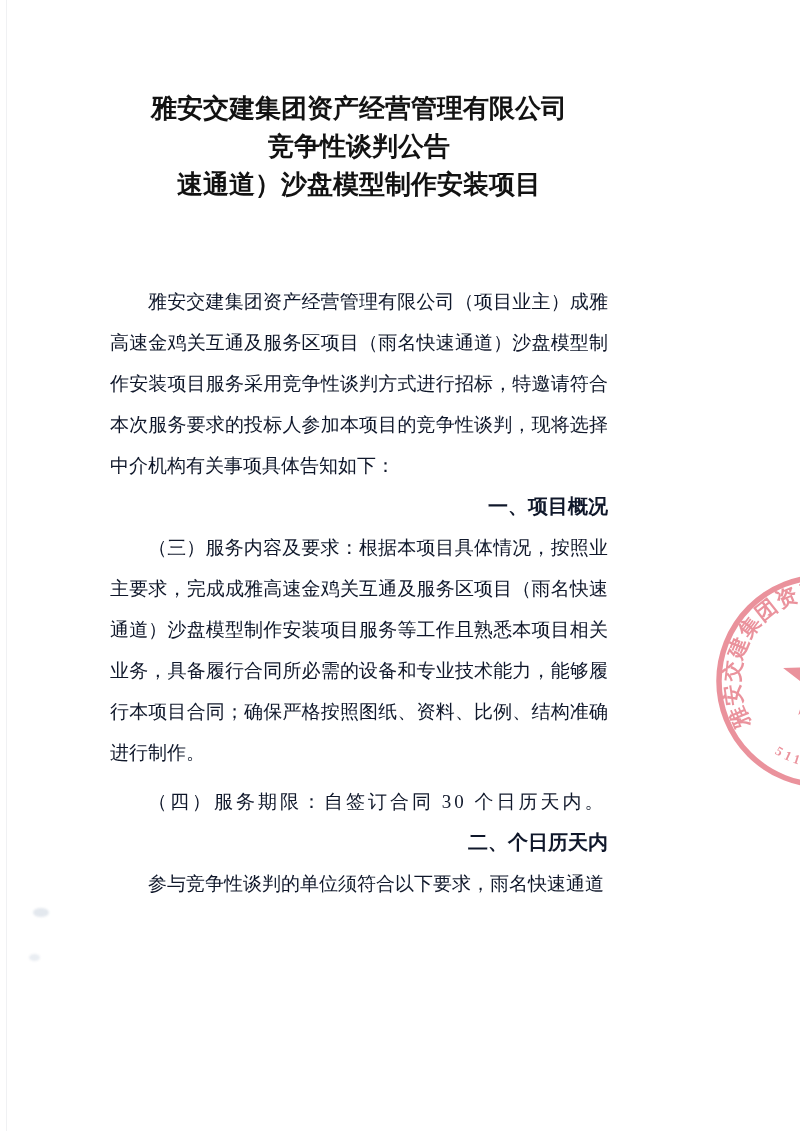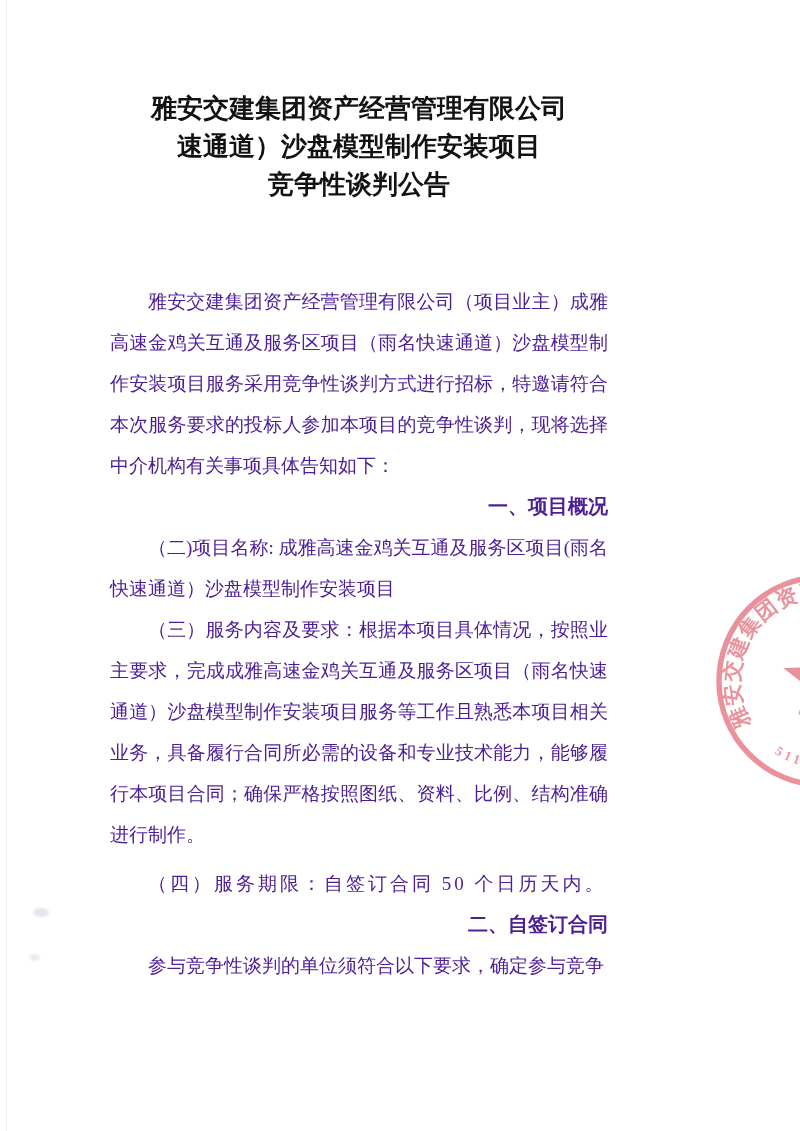--- a/index.html
+++ b/index.html
@@ -51,21 +51,21 @@
   .content {
     position: absolute;
     top: 281px;
     left: 110px;
     width: 498px;
     font-size: 19px;
     line-height: 41px;
     text-align: justify;
     word-break: break-all;
     overflow-wrap: break-word;
-    color: #4c1d95;
+    color: #0f172a;
   }
   .para {
     margin: 0;
     text-indent: 38px;
   }
   .para.heading {
     font-weight: bold;
     font-size: 20px;
     text-align: right;
   }
@@ -91,32 +91,31 @@
 <body>
 
 <div class="page">
 
   <div class="edge-line"></div>
   <div class="smudge s1"></div>
   <div class="smudge s2"></div>
 
   <div class="title-block">
     <div class="title-line">雅安交建集团资产经营管理有限公司</div>
+    <div class="title-line">竞争性谈判公告</div>
     <div class="title-line">速通道）沙盘模型制作安装项目</div>
-    <div class="title-line">竞争性谈判公告</div>
   </div>
 
   <div class="content">
       <div class="para body">雅安交建集团资产经营管理有限公司（项目业主）成雅高速金鸡关互通及服务区项目（雨名快速通道）沙盘模型制作安装项目服务采用竞争性谈判方式进行招标，特邀请符合本次服务要求的投标人参加本项目的竞争性谈判，现将选择中介机构有关事项具体告知如下：</div>
       <div class="para heading">一、项目概况</div>
-      <div class="para body">（二)项目名称: 成雅高速金鸡关互通及服务区项目(雨名快速通道）沙盘模型制作安装项目</div>
       <div class="para body">（三）服务内容及要求：根据本项目具体情况，按照业主要求，完成成雅高速金鸡关互通及服务区项目（雨名快速通道）沙盘模型制作安装项目服务等工作且熟悉本项目相关业务，具备履行合同所必需的设备和专业技术能力，能够履行本项目合同；确保严格按照图纸、资料、比例、结构准确进行制作。</div>
-      <div class="para body spaced">（四）服务期限：自签订合同 50 个日历天内。</div>
-      <div class="para heading">二、自签订合同</div>
-      <div class="para body">参与竞争性谈判的单位须符合以下要求，确定参与竞争</div>
+      <div class="para body spaced">（四）服务期限：自签订合同 30 个日历天内。</div>
+      <div class="para heading">二、个日历天内</div>
+      <div class="para body">参与竞争性谈判的单位须符合以下要求，雨名快速通道</div>
     </div>
 
   <svg class="stamp" viewBox="0 0 220 260" width="220" height="260" xmlns="http://www.w3.org/2000/svg">
     <circle cx="133" cy="128" r="104" fill="none" stroke-width="5.5" stroke="#e8838f"></circle>
 
     <path id="sealArcPath" d="M 64.2 176.2 A 84 84 0 1 1 201.8 176.2" fill="none"></path>
     <text font-size="21" font-weight="bold" letter-spacing="1" fill="#e8838f">
       <textPath href="#sealArcPath" startOffset="6">雅安交建集团资产经营管理有限公司</textPath>
     </text>
 

